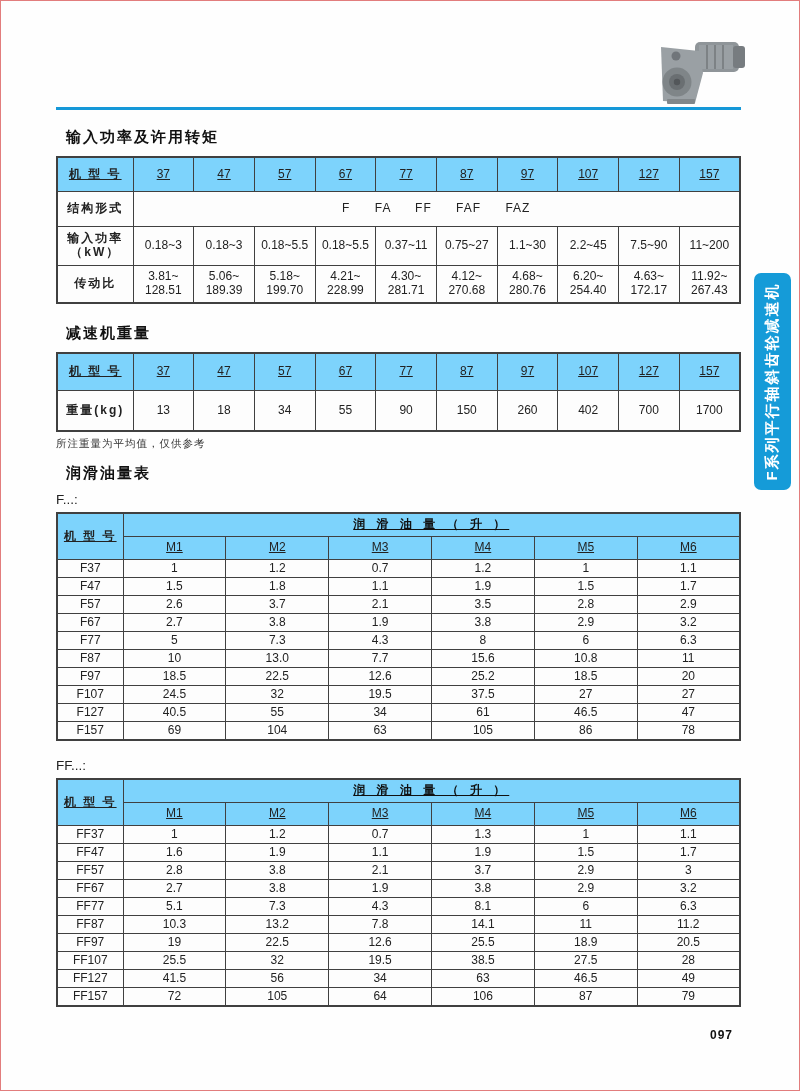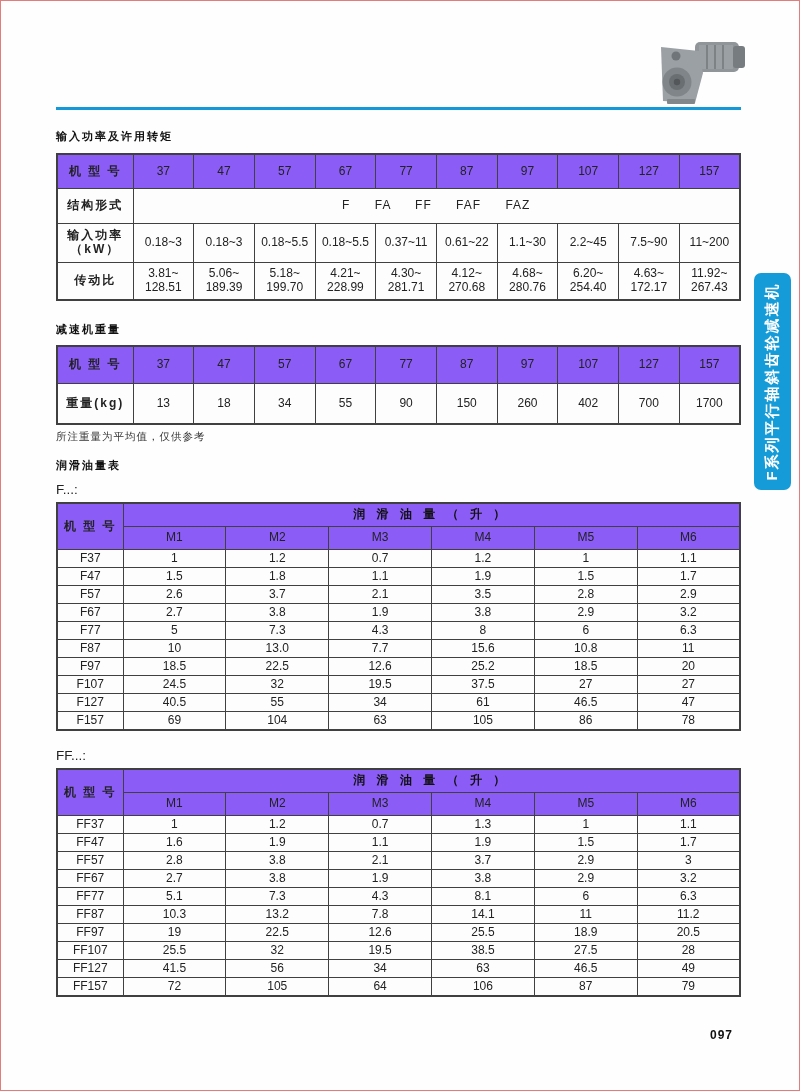--- a/index.html
+++ b/index.html
@@ -14,22 +14,22 @@
   .page{
     position:absolute;inset:0;
     background:#fefefe;
     border:1px solid #e27d7d;
     box-sizing:border-box;
     overflow:hidden;
   }
   .content{margin:0 58px 0 55px;}
   .blue-rule{margin-top:106px;height:3px;background:#1598d8;}
   .sec-title{
-    font-size:11px;font-weight:bold;color:#111;
-    letter-spacing:2px;margin:0;line-height:19px;
+    font-size:15px;font-weight:bold;color:#111;
+    letter-spacing:2px;margin:10px;line-height:19px;
   }
   .mt-t1{margin-top:17px;}
   .mt-t2{margin-top:19px;}
   .mt-t3{margin-top:12px;}
   .sub-label{font-size:13.5px;color:#222;line-height:16px;}
   .mt-f{margin-top:7px;}
   .mt-ff{margin-top:17px;}
   .footnote{font-size:10.5px;color:#333;margin-top:5px;letter-spacing:1px;}
 
   table.tbl{
@@ -38,21 +38,21 @@
   }
   .mt-tbl{margin-top:7px;}
   .mt-tbl2{margin-top:6px;}
   .mt-tblb{margin-top:4px;}
   table.tbl td{
     border:1px solid #404040;
     text-align:center;vertical-align:middle;
     padding:0;font-size:12px;color:#222;line-height:1.15;
     overflow:hidden;
   }
-  td.hdr{background:#8b5cf6;}
+  td.hdr{background:#7dd3fc;text-decoration:underline;}
   td.lbl{font-weight:bold;font-size:13px;letter-spacing:2px;color:#111;}
   td.struct-val{word-spacing:20px;font-size:12.5px;letter-spacing:1px;}
   .tbl-a tr.r-model td{height:33px;}
   .tbl-a tr.r-struct td{height:34px;}
   .tbl-a tr.r-power td{height:38px;}
   .tbl-a tr.r-ratio td{height:36px;}
   .tbl-a tr.r-torque td{height:35px;}
   .tbl-w tr.r-model td{height:36px;}
   .tbl-w tr.r-weight td{height:39px;}
   .tbl-b td{font-size:11px;}
@@ -144,21 +144,21 @@
           <tr class="r-power">
             <td class="lbl">
               <div>输入功率</div>
               <div>（kW）</div>
             </td>
             <td>0.18~3</td>
             <td>0.18~3</td>
             <td>0.18~5.5</td>
             <td>0.18~5.5</td>
             <td>0.37~11</td>
-            <td>0.61~22</td>
+            <td>0.75~27</td>
             <td>1.1~30</td>
             <td>2.2~45</td>
             <td>7.5~90</td>
             <td>11~200</td>
           </tr>
           <tr class="r-ratio">
             <td class="lbl">传动比</td>
             <td>
               <div>3.81~</div>
               <div>128.51</div>

